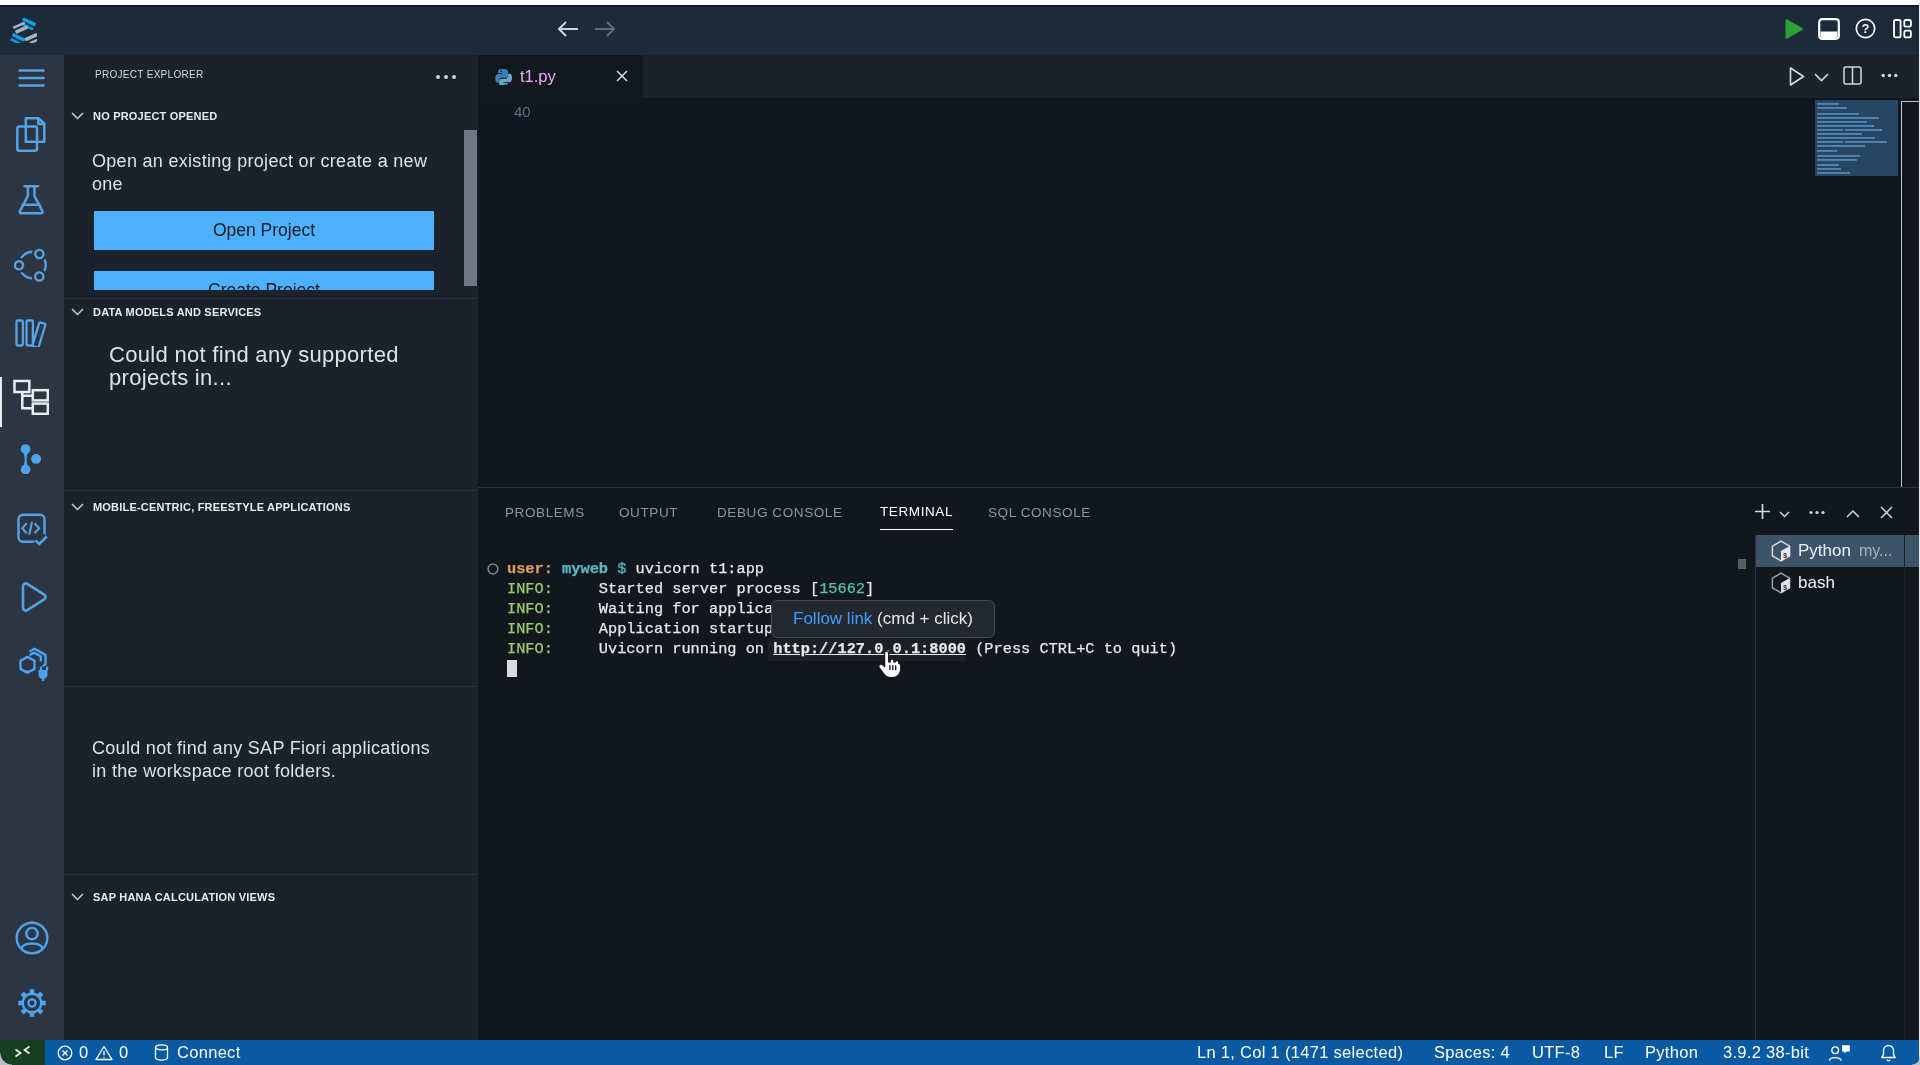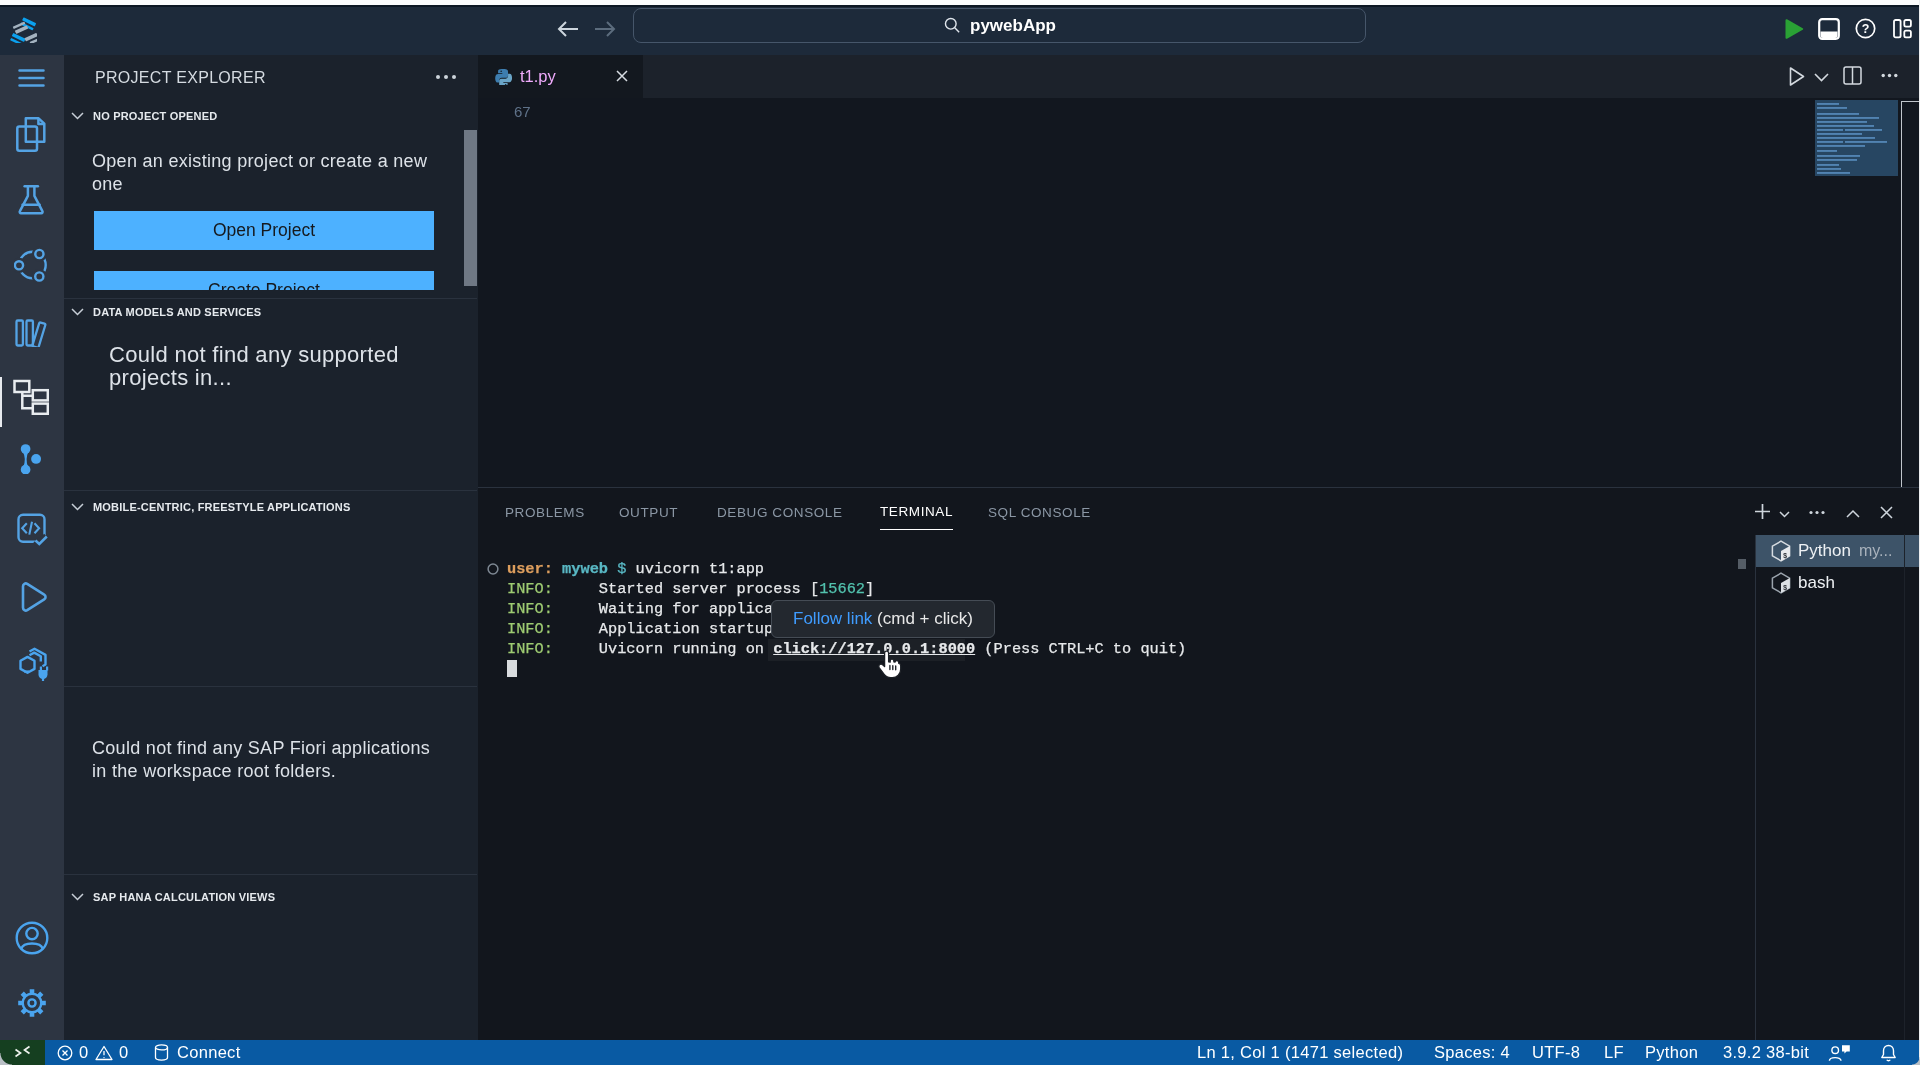--- a/index.html
+++ b/index.html
@@ -14,21 +14,21 @@
   #searchbox { position:absolute; left:633px; top:8px; width:733px; height:35px;
     border:1px solid #46566a; border-radius:8px; background:#1d2a3a;
     display:flex; align-items:center; justify-content:center; color:#fff; }
   #searchbox .txt { font-size:17px; font-weight:600; margin-left:8px; }
 
   
   #actbar { position:absolute; left:0; top:55px; width:64px; height:985px; background:#2d3542; }
 
   
   #sidebar { position:absolute; left:64px; top:55px; width:414px; height:985px; background:#1b222c; }
-  #sidebar .title { position:absolute; left:31px; top:14px; font-size:16px; letter-spacing:0.3px; color:#d5dbe1; }
+  #sidebar .title { position:absolute; left:31px; top:14px; font-size:10px; letter-spacing:0.3px; color:#d5dbe1; }
   .sect-head { position:absolute; left:7px; height:22px; display:flex; align-items:center; color:#e6eaee; font-weight:bold; font-size:11px; letter-spacing:0.2px; }
   .sect-head .chev { margin-right:9px; }
   .sect-line { position:absolute; left:0; width:413px; height:1px; background:#2a323e; }
   .bodytext { position:absolute; color:#dde2e8; font-size:18px; letter-spacing:0.3px; line-height:23px; }
   .bluebtn { position:absolute; left:30px; width:340px; height:39px; background:#4db1ff; color:#16191d;
     font-size:17.5px; display:flex; align-items:center; justify-content:center; }
   #sbscroll { position:absolute; left:400px; top:75px; width:13px; height:156px; background:#848e9b; opacity:0.8; }
 
   
   #tabbar { position:absolute; left:478px; top:55px; width:1442px; height:43px; background:#1c222b; }
@@ -92,27 +92,20 @@
           <rect x="3.2" y="5.6" width="10" height="2.5" rx="0.6"></rect>
         </g>
     </g>
   </svg>
   <svg class="abs" style="left:556px;top:18px" width="24" height="22" viewBox="0 0 24 22" fill="none" stroke="#ccd5dd" stroke-width="2">
       <path d="M22 11 H3 M10 4 L3 11 L10 18"></path>
     </svg>
   <svg class="abs" style="left:593px;top:18px" width="24" height="22" viewBox="0 0 24 22" fill="none" stroke="#5c6c7d" stroke-width="2">
       <path d="M2 11 H21 M14 4 L21 11 L14 18"></path>
     </svg>
-  <div id="searchbox">
-    <svg width="19" height="19" viewBox="0 0 20 20" fill="none" stroke="#dfe5ec" stroke-width="1.5">
-        <circle cx="8.2" cy="8.2" r="5.6"></circle>
-        <path d="M12.4 12.4 L17 17"></path>
-      </svg>
-    <span class="txt">pywebApp</span>
-  </div>
   <svg class="abs" style="left:1785px;top:18px" width="19" height="22" viewBox="0 0 19 22">
       <path d="M1.5 2.2 L17.2 11 L1.5 19.8 Z" fill="#2aa135" stroke="#2aa135" stroke-width="2" stroke-linejoin="round"></path>
     </svg>
   <svg class="abs" style="left:1818px;top:18px" width="22" height="22" viewBox="0 0 22 22">
       <rect x="1.2" y="1.2" width="19.6" height="19.6" rx="3" fill="none" stroke="#fff" stroke-width="2.2"></rect>
       <path d="M2.5 13.5 H19.5 V17.8 A2.2 2.2 0 0 1 17.3 20 H4.7 A2.2 2.2 0 0 1 2.5 17.8 Z" fill="#fff"></path>
     </svg>
   <svg class="abs" style="left:1855px;top:18px" width="21" height="21" viewBox="0 0 21 21" fill="none">
       <circle cx="10.5" cy="10.5" r="9.2" stroke="#fff" stroke-width="1.7"></circle>
       <text x="10.5" y="15" font-size="12.5" font-weight="bold" fill="#fff" text-anchor="middle" font-family="Liberation Sans">?</text>
@@ -261,21 +254,21 @@
         <rect x="1" y="1" width="17" height="17" rx="2"></rect>
         <path d="M9.5 1 V18"></path>
       </svg>
     <svg class="abs" style="left:1403px;top:18px" width="17" height="5" viewBox="0 0 17 5" fill="#d3d9df">
         <circle cx="2.2" cy="2.5" r="1.7"></circle>
         <circle cx="8.5" cy="2.5" r="1.7"></circle>
         <circle cx="14.8" cy="2.5" r="1.7"></circle>
       </svg>
   </div>
   <div id="editor">
-    <div id="lineno">67</div>
+    <div id="lineno">40</div>
     <svg id="minimap" class="abs" style="left:1337px;top:2px" width="83" height="76" viewBox="0 0 83 76">
       <rect x="0" y="0" width="83" height="76" fill="#274662"></rect>
       <g fill="#5283b2">
         <rect x="2" y="3" width="22" height="1.9"></rect>
           <rect x="2" y="7" width="30" height="1.9"></rect>
         <rect x="2" y="13" width="42" height="1.9"></rect>
           <rect x="2" y="17" width="62" height="1.9"></rect>
           <rect x="2" y="21" width="50" height="1.9"></rect>
         <rect x="2" y="25" width="57" height="1.9"></rect>
           <rect x="30" y="29" width="37" height="1.9"></rect>
@@ -321,21 +314,21 @@
         <path d="M1 1 L12 12 M12 1 L1 12"></path>
       </svg>
     <svg class="abs" style="left:9px;top:75px" width="12" height="12" viewBox="0 0 12 12" fill="none" stroke="#7e8893" stroke-width="1.5">
         <circle cx="6" cy="6" r="4.9"></circle>
       </svg>
     <div class="abs" style="left:290px;top:151px;width:197px;height:22px;background:rgba(255,255,255,0.045);"></div>
       <div id="term"><span class="tq-orange">user:</span> <b class="tq-cyan">myweb</b><span class="tq-cyan"> $</span> uvicorn t1:app
 <span class="tq-green">INFO:</span>     Started server process [<span class="tq-teal">15662</span>]
 <span class="tq-green">INFO:</span>     Waiting for application startup.
 <span class="tq-green">INFO:</span>     Application startup complete.
-<span class="tq-green">INFO:</span>     Uvicorn running on <b style="text-decoration:underline">click://127.0.0.1:8000</b> (Press CTRL+C to quit)
+<span class="tq-green">INFO:</span>     Uvicorn running on <b style="text-decoration:underline">http://127.0.0.1:8000</b> (Press CTRL+C to quit)
 <span style="display:inline-block;width:10px;height:17px;background:#d9dcdf;vertical-align:-3.5px"></span></div>
     <div id="tooltip"><span class="lnk">Follow link</span>&nbsp;(cmd + click)</div>
     <svg class="abs" style="left:399px;top:162px" width="25" height="29" viewBox="0 0 25 29">
       <g stroke="#1c2026" stroke-width="1.3" fill="#fff" stroke-linejoin="round">
       <path d="M7.6 3.2 C7.6 2 8.5 1.1 9.6 1.1 C10.7 1.1 11.6 2 11.6 3.2 V11.8 L13.2 12.1 V10.9 C13.2 9.9 14 9.1 15 9.1 C15.9 9.1 16.6 9.8 16.8 10.7 L16.9 11.9 L18 12.1 C18.2 11.3 18.9 10.7 19.8 10.7 C20.8 10.7 21.6 11.5 21.7 12.5 L21.8 13.3 C22.9 13.5 23.7 14.5 23.7 15.7 V19.3 C23.7 23.9 20 27.6 15.4 27.6 H13.8 C11.2 27.6 8.8 26.4 7.2 24.3 L2.3 17.8 C1.6 16.8 1.7 15.4 2.7 14.6 C3.6 13.9 4.8 13.9 5.6 14.7 L7.6 16.6 Z"></path>
       </g>
       <g stroke="#20252b" stroke-width="1.4" stroke-linecap="round">
           <path d="M12.9 15.5 V19.5 M15.8 15.8 V19.6 M18.7 16 V19.7"></path>
         </g>
     </svg>

